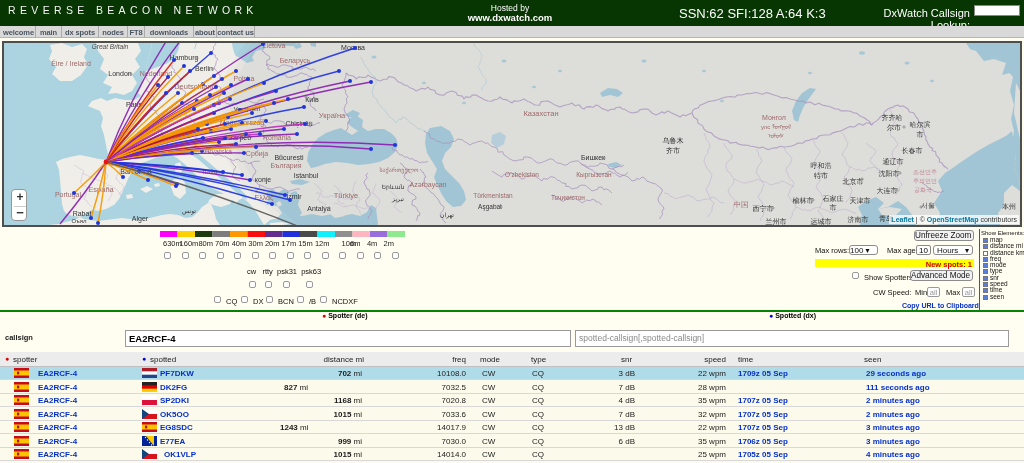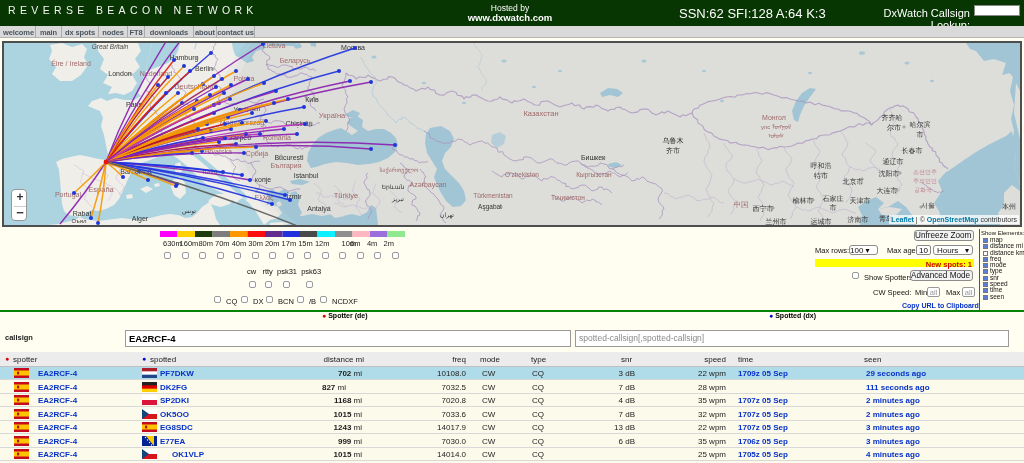--- a/index.html
+++ b/index.html
@@ -608,21 +608,21 @@
           <rect y="2.5" width="15" height="5" fill="#ffc400"></rect>
           <rect x="3" y="3.6" width="2.2" height="2.8" fill="#ad1519"></rect>
         </svg>
         <span class="tc link" style="left:38px;">EA2RCF-4</span>
       <svg class="flag" style="left:142px" viewBox="0 0 15 10">
           <rect width="15" height="10" fill="#ffce00"></rect>
           <rect width="15" height="6.67" fill="#dd0000"></rect>
           <rect width="15" height="3.33" fill="#222"></rect>
         </svg>
         <span class="tc link" style="left:160px;">DK2FG</span>
-      <span class="tc" style="left:264px;width:82px;text-align:right;"><b>827</b> mi</span>
+      <span class="tc" style="left:284px;width:82px;"><b>827</b> mi</span>
       <span class="tc" style="left:400px;width:66px;text-align:right;">7032.5</span>
       <span class="tc" style="left:482px;">CW</span>
       <span class="tc" style="left:532px;">CQ</span>
       <span class="tc" style="left:598px;width:37px;text-align:right;">7 dB</span>
       <span class="tc" style="left:660px;width:66px;text-align:right;">28 wpm</span>
       <span class="tc link" style="left:772px;margin-top:16px;">1708z 05 Sep</span>
       <span class="tc link" style="left:866px;">111 seconds ago</span>
     </div>
     <div class="trow" style="top:41.5px;background:#fcfaea;">
       <svg class="flag" style="left:14px" viewBox="0 0 15 10">
@@ -673,21 +673,21 @@
           <rect y="2.5" width="15" height="5" fill="#ffc400"></rect>
           <rect x="3" y="3.6" width="2.2" height="2.8" fill="#ad1519"></rect>
         </svg>
         <span class="tc link" style="left:38px;">EA2RCF-4</span>
       <svg class="flag" style="left:142px" viewBox="0 0 15 10">
           <rect width="15" height="10" fill="#c60b1e"></rect>
           <rect y="2.5" width="15" height="5" fill="#ffc400"></rect>
           <rect x="3" y="3.6" width="2.2" height="2.8" fill="#ad1519"></rect>
         </svg>
         <span class="tc link" style="left:160px;">EG8SDC</span>
-      <span class="tc" style="left:280px;width:82px;text-align:right;"><b>1243</b> mi</span>
+      <span class="tc" style="left:280px;width:82px;text-align:left;"><b>1243</b> mi</span>
       <span class="tc" style="left:400px;width:66px;text-align:right;">14017.9</span>
       <span class="tc" style="left:482px;">CW</span>
       <span class="tc" style="left:532px;">CQ</span>
       <span class="tc" style="left:598px;width:37px;text-align:right;">13 dB</span>
       <span class="tc" style="left:660px;width:66px;text-align:right;">22 wpm</span>
       <span class="tc link" style="left:738px;">1707z 05 Sep</span>
       <span class="tc link" style="left:866px;">3 minutes ago</span>
     </div>
     <div class="trow" style="top:82.0px;background:#fcfaea;">
       <svg class="flag" style="left:14px" viewBox="0 0 15 10">
@@ -719,21 +719,21 @@
           <rect width="15" height="10" fill="#c60b1e"></rect>
           <rect y="2.5" width="15" height="5" fill="#ffc400"></rect>
           <rect x="3" y="3.6" width="2.2" height="2.8" fill="#ad1519"></rect>
         </svg>
         <span class="tc link" style="left:38px;">EA2RCF-4</span>
       <svg class="flag" style="left:142px" viewBox="0 0 15 10">
           <rect width="15" height="5" fill="#fff"></rect>
           <rect y="5" width="15" height="5" fill="#d7141a"></rect>
           <path d="M0,0 L7,5 L0,10 Z" fill="#11457e"></path>
         </svg>
-        <span class="tc link" style="left:172px;">OK1VLP</span>
+        <span class="tc link" style="left:164px;">OK1VLP</span>
       <span class="tc" style="left:280px;width:82px;text-align:right;"><b>1015</b> mi</span>
       <span class="tc" style="left:400px;width:66px;text-align:right;">14014.0</span>
       <span class="tc" style="left:482px;">CW</span>
       <span class="tc" style="left:532px;">CQ</span>
       <span class="tc" style="left:598px;width:37px;text-align:right;margin-top:48px;">8 dB</span>
       <span class="tc" style="left:660px;width:66px;text-align:right;">25 wpm</span>
       <span class="tc link" style="left:738px;">1705z 05 Sep</span>
       <span class="tc link" style="left:866px;">4 minutes ago</span>
     </div>
     <div class="trow" style="top:109.0px;background:#fcfaea;">

